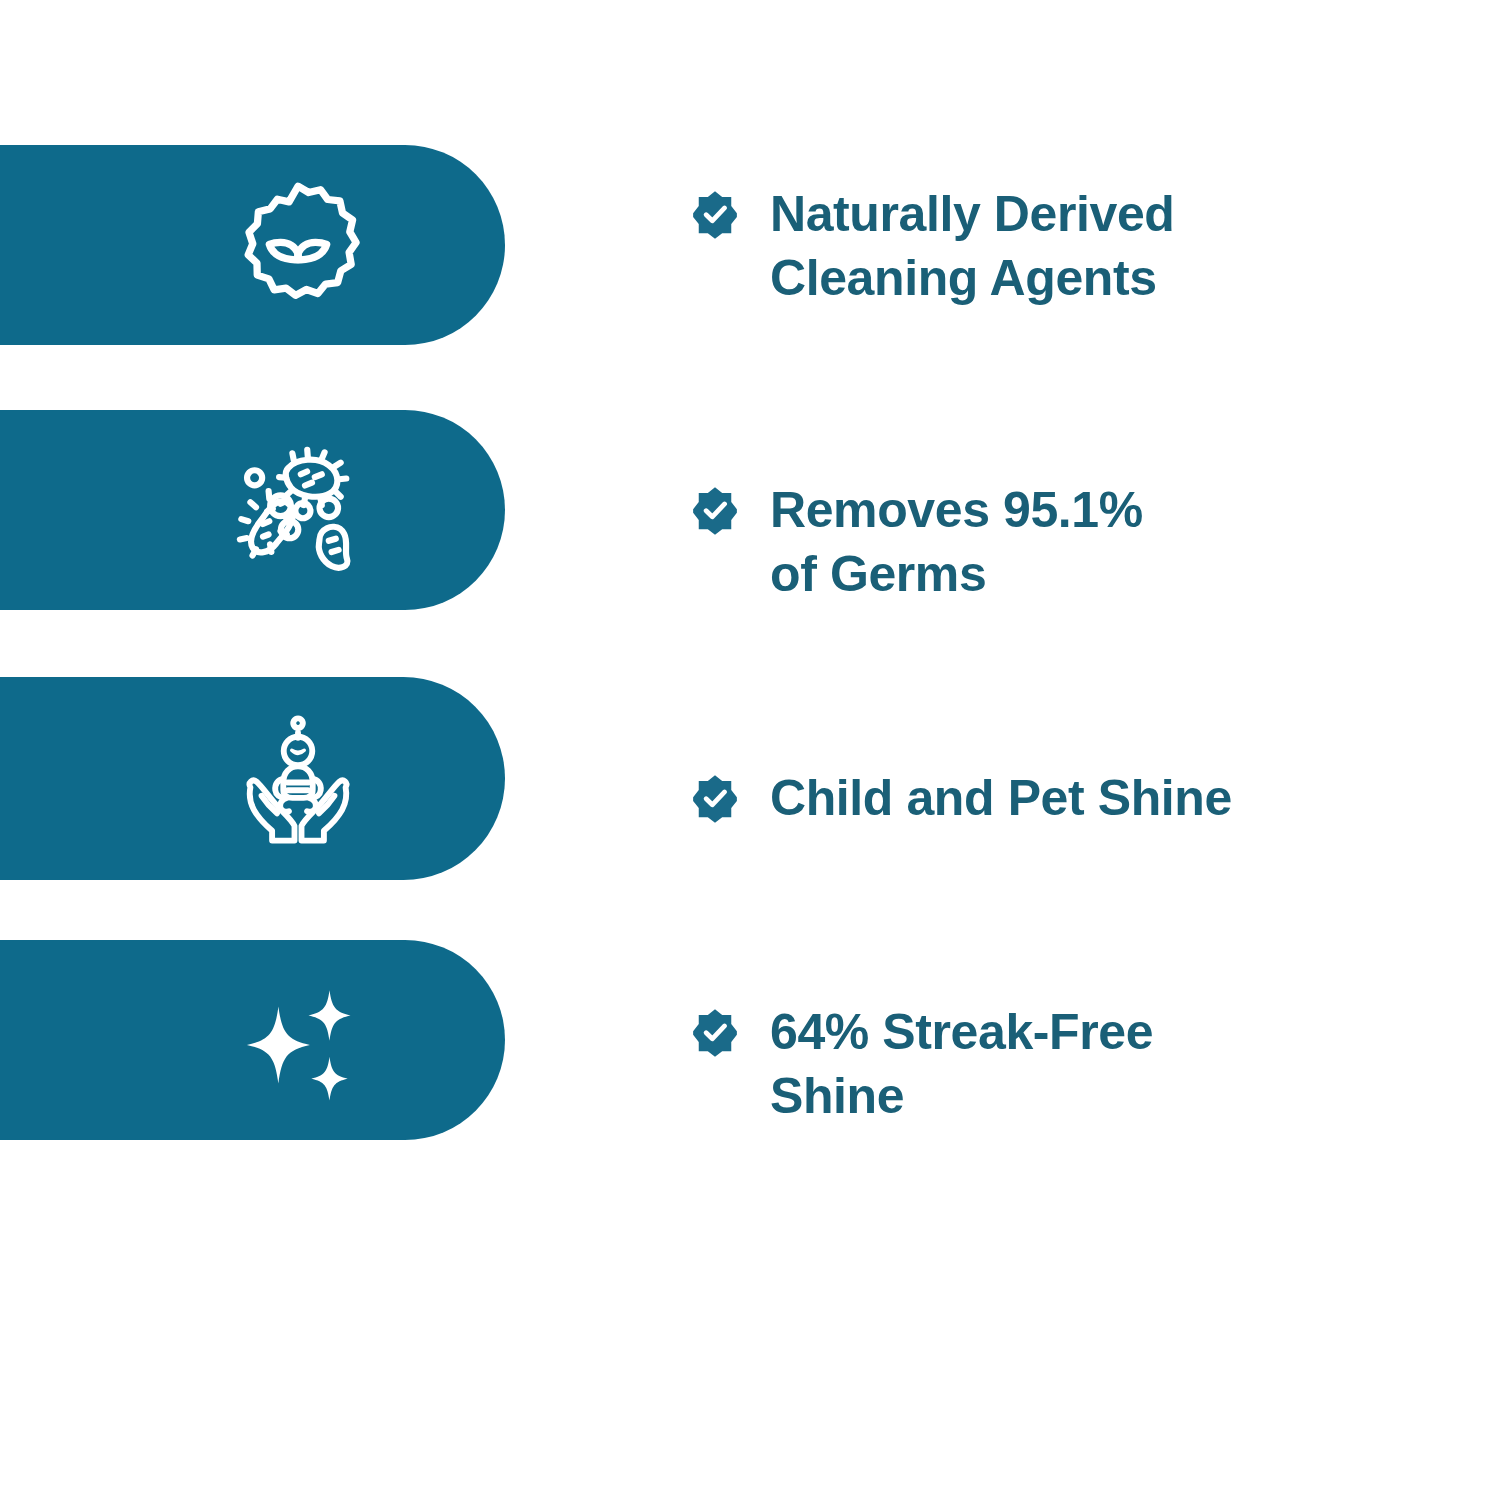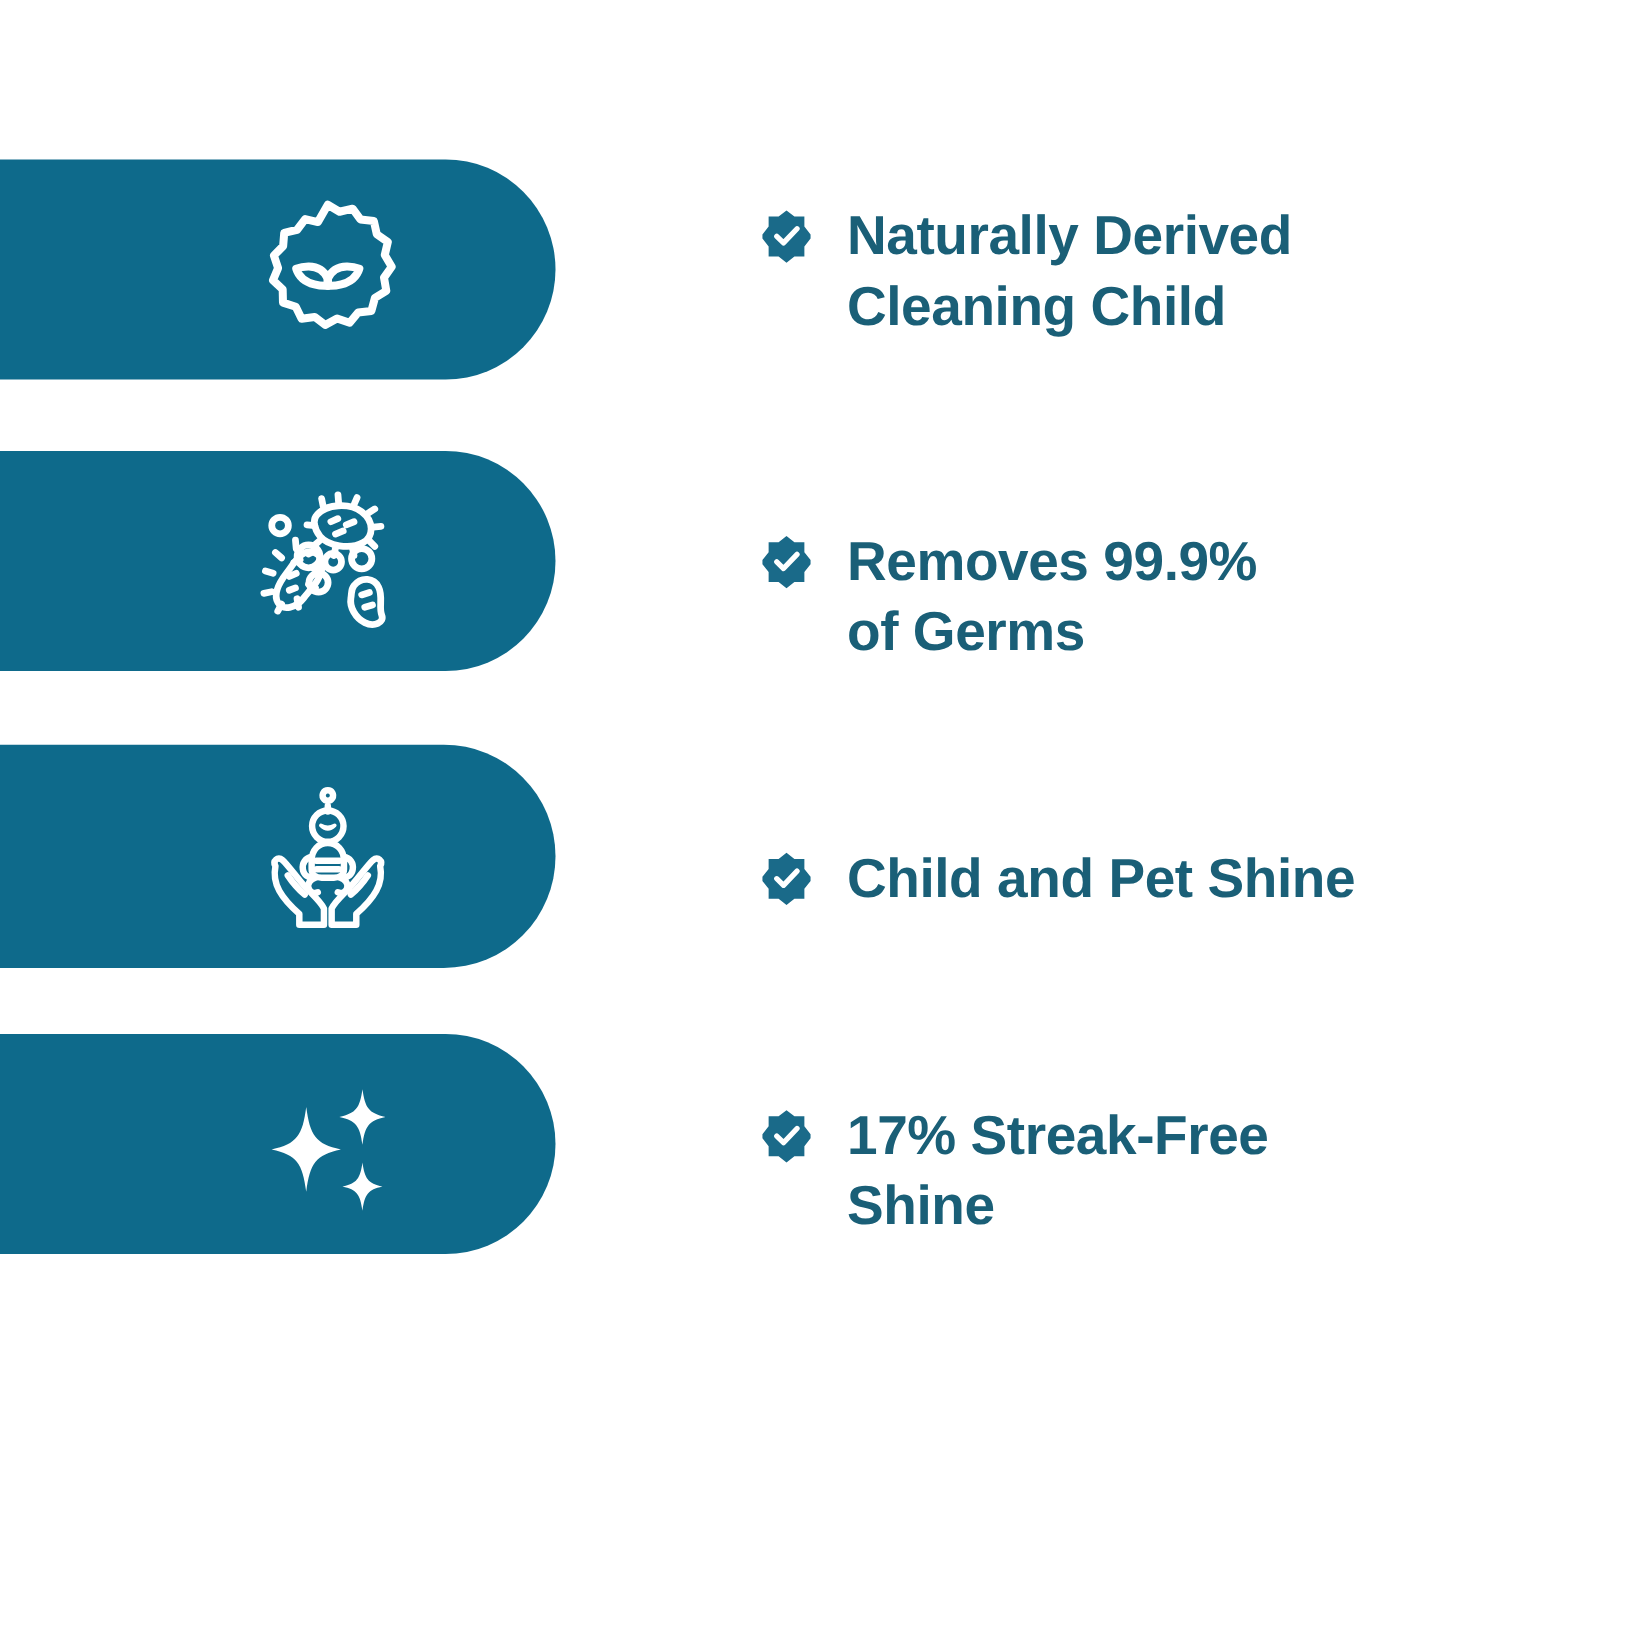--- a/index.html
+++ b/index.html
@@ -215,34 +215,34 @@
     <span class="check-badge">
       <svg viewBox="0 0 48 48">
         <path d="M24 1.2 L30.9 6.6 L39.6 6.6 L39.6 15.3 L45 22.2 L45 25.8
                  L39.6 32.7 L39.6 41.4 L30.9 41.4 L24 46.8 L17.1 41.4
                  L8.4 41.4 L8.4 32.7 L3 25.8 L3 22.2 L8.4 15.3 L8.4 6.6
                  L17.1 6.6 Z" fill="#1A6A89"></path>
         <path d="M15.5 23.8 L21.4 29.6 L33.2 17.2" fill="none" stroke="#ffffff" stroke-width="4.6" stroke-linecap="round" stroke-linejoin="round"></path>
       </svg>
     </span>
     <p class="benefit-text">Naturally Derived
-Cleaning Child</p>
+Cleaning Agents</p>
   </div>
 
   <div class="benefit-row" id="row-2">
     <span class="check-badge">
       <svg viewBox="0 0 48 48">
         <path d="M24 1.2 L30.9 6.6 L39.6 6.6 L39.6 15.3 L45 22.2 L45 25.8
                  L39.6 32.7 L39.6 41.4 L30.9 41.4 L24 46.8 L17.1 41.4
                  L8.4 41.4 L8.4 32.7 L3 25.8 L3 22.2 L8.4 15.3 L8.4 6.6
                  L17.1 6.6 Z" fill="#1A6A89"></path>
         <path d="M15.5 23.8 L21.4 29.6 L33.2 17.2" fill="none" stroke="#ffffff" stroke-width="4.6" stroke-linecap="round" stroke-linejoin="round"></path>
       </svg>
     </span>
-    <p class="benefit-text">Removes 99.9%
+    <p class="benefit-text">Removes 95.1%
 of Germs</p>
   </div>
 
   <div class="benefit-row" id="row-3">
     <span class="check-badge">
       <svg viewBox="0 0 48 48">
         <path d="M24 1.2 L30.9 6.6 L39.6 6.6 L39.6 15.3 L45 22.2 L45 25.8
                  L39.6 32.7 L39.6 41.4 L30.9 41.4 L24 46.8 L17.1 41.4
                  L8.4 41.4 L8.4 32.7 L3 25.8 L3 22.2 L8.4 15.3 L8.4 6.6
                  L17.1 6.6 Z" fill="#1A6A89"></path>
@@ -255,17 +255,17 @@
   <div class="benefit-row" id="row-4">
     <span class="check-badge">
       <svg viewBox="0 0 48 48">
         <path d="M24 1.2 L30.9 6.6 L39.6 6.6 L39.6 15.3 L45 22.2 L45 25.8
                  L39.6 32.7 L39.6 41.4 L30.9 41.4 L24 46.8 L17.1 41.4
                  L8.4 41.4 L8.4 32.7 L3 25.8 L3 22.2 L8.4 15.3 L8.4 6.6
                  L17.1 6.6 Z" fill="#1A6A89"></path>
         <path d="M15.5 23.8 L21.4 29.6 L33.2 17.2" fill="none" stroke="#ffffff" stroke-width="4.6" stroke-linecap="round" stroke-linejoin="round"></path>
       </svg>
     </span>
-    <p class="benefit-text">17% Streak-Free
+    <p class="benefit-text">64% Streak-Free
 Shine</p>
   </div>
 
 </div>
 
 </body></html>

